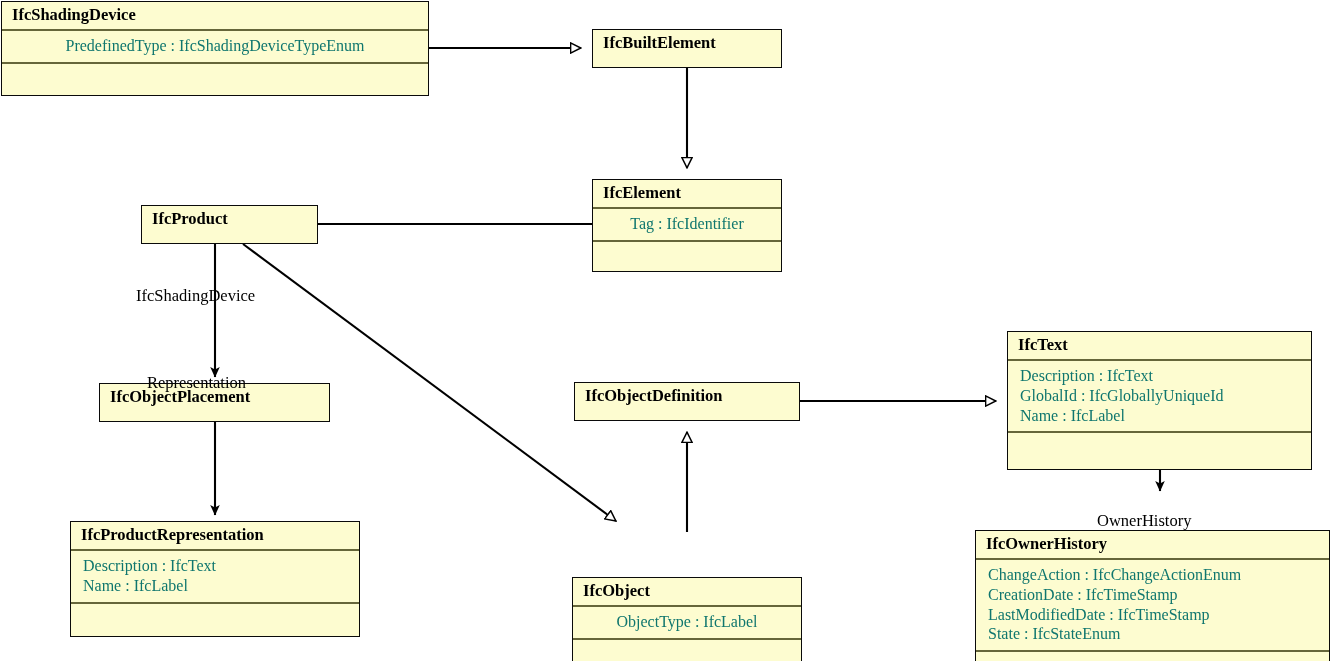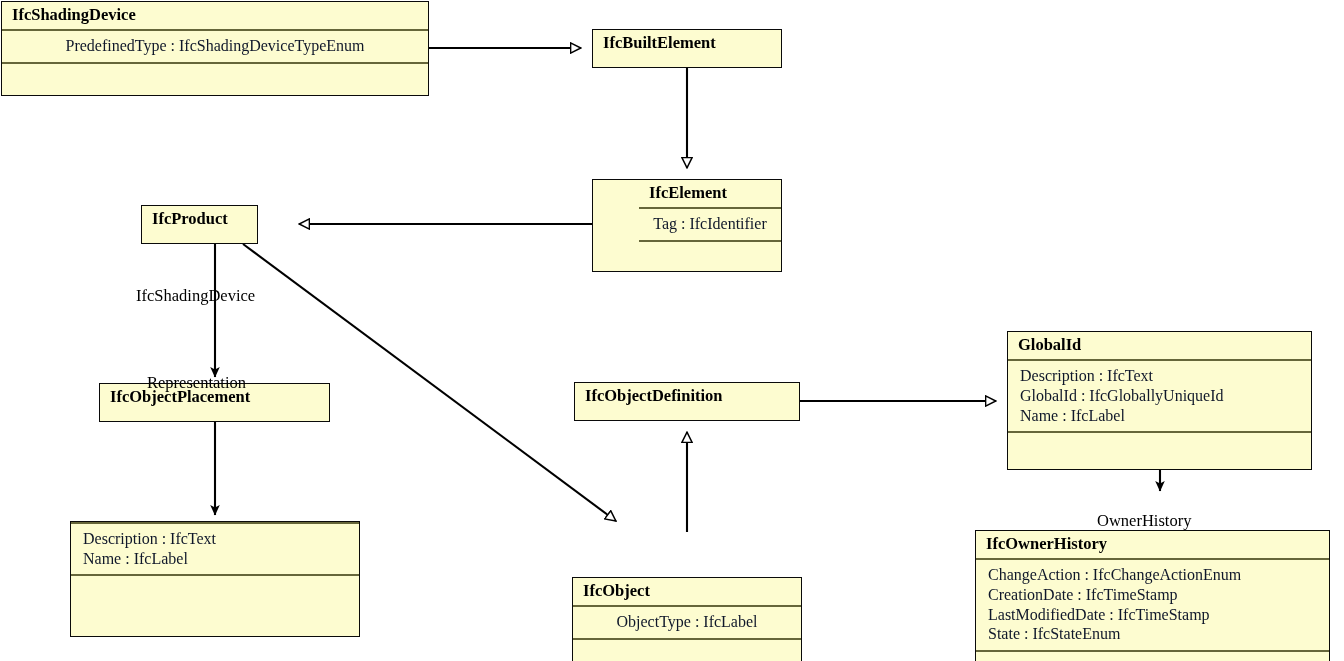--- a/index.html
+++ b/index.html
@@ -36,21 +36,21 @@
     font-size: 16.5px;
     color: #000000;
     padding: 4px 10px 5px 10px;
     line-height: 1.12;
     white-space: nowrap;
   }
   .cls-attrs {
     border-top: 2px solid #66663a;
     padding: 5px 12px 6px 12px;
     font-size: 16px;
-    color: #0f172a;
+    color: #0f766e;
     line-height: 1.22;
   }
   .cls-attrs.centered { text-align: center; }
   .attr { white-space: nowrap; }
   .cls-ops {
     border-top: 2px solid #66663a;
     height: 18px;
   }
   .edge-label {
     position: absolute;
@@ -102,52 +102,53 @@
       <div class="umlclass" style="left: 1px; top: 1px; width: 428px; height: 95px;">
         <div class="cls-name">IfcShadingDevice</div>
         <div class="cls-attrs centered">
           <div class="attr">PredefinedType : IfcShadingDeviceTypeEnum</div>
         </div>
         <div class="cls-ops"></div>
       </div>
       <div class="umlclass" style="left: 592px; top: 29px; width: 190px; height: 39px;">
         <div class="cls-name">IfcBuiltElement</div>
       </div>
-      <div class="umlclass" style="left: 592px; top: 179px; width: 190px; height: 93px; padding-left: 46px;">
+      <div class="umlclass" style="left: 592px; top: 179px; width: 190px; height: 93px;">
         <div class="cls-name">IfcElement</div>
         <div class="cls-attrs centered">
           <div class="attr">Tag : IfcIdentifier</div>
         </div>
         <div class="cls-ops"></div>
       </div>
-      <div class="umlclass" style="left: 141px; top: 205px; width: 117px; height: 39px;">
+      <div class="umlclass" style="left: 141px; top: 205px; width: 177px; height: 39px;">
         <div class="cls-name">IfcProduct</div>
       </div>
       <div class="umlclass" style="left: 99px; top: 383px; width: 231px; height: 39px;">
         <div class="cls-name">IfcObjectPlacement</div>
       </div>
       <div class="umlclass" style="left: 70px; top: 521px; width: 290px; height: 116px;">
+        <div class="cls-name">IfcProductRepresentation</div>
         <div class="cls-attrs">
           <div class="attr">Description : IfcText</div>
           <div class="attr">Name : IfcLabel</div>
         </div>
         <div class="cls-ops"></div>
       </div>
       <div class="umlclass" style="left: 574px; top: 382px; width: 226px; height: 39px;">
         <div class="cls-name">IfcObjectDefinition</div>
       </div>
       <div class="umlclass" style="left: 572px; top: 532px; width: 230px; height: 102px; margin-top: 45px;">
         <div class="cls-name">IfcObject</div>
         <div class="cls-attrs centered">
           <div class="attr">ObjectType : IfcLabel</div>
         </div>
         <div class="cls-ops"></div>
       </div>
       <div class="umlclass" style="left: 1007px; top: 331px; width: 305px; height: 139px;">
-        <div class="cls-name">GlobalId</div>
+        <div class="cls-name">IfcText</div>
         <div class="cls-attrs">
           <div class="attr">Description : IfcText</div>
           <div class="attr">GlobalId : IfcGloballyUniqueId</div>
           <div class="attr">Name : IfcLabel</div>
         </div>
         <div class="cls-ops"></div>
       </div>
       <div class="umlclass" style="left: 975px; top: 497px; width: 355px; height: 198px; margin-top: 33px;">
         <div class="cls-name">IfcOwnerHistory</div>
         <div class="cls-attrs">

